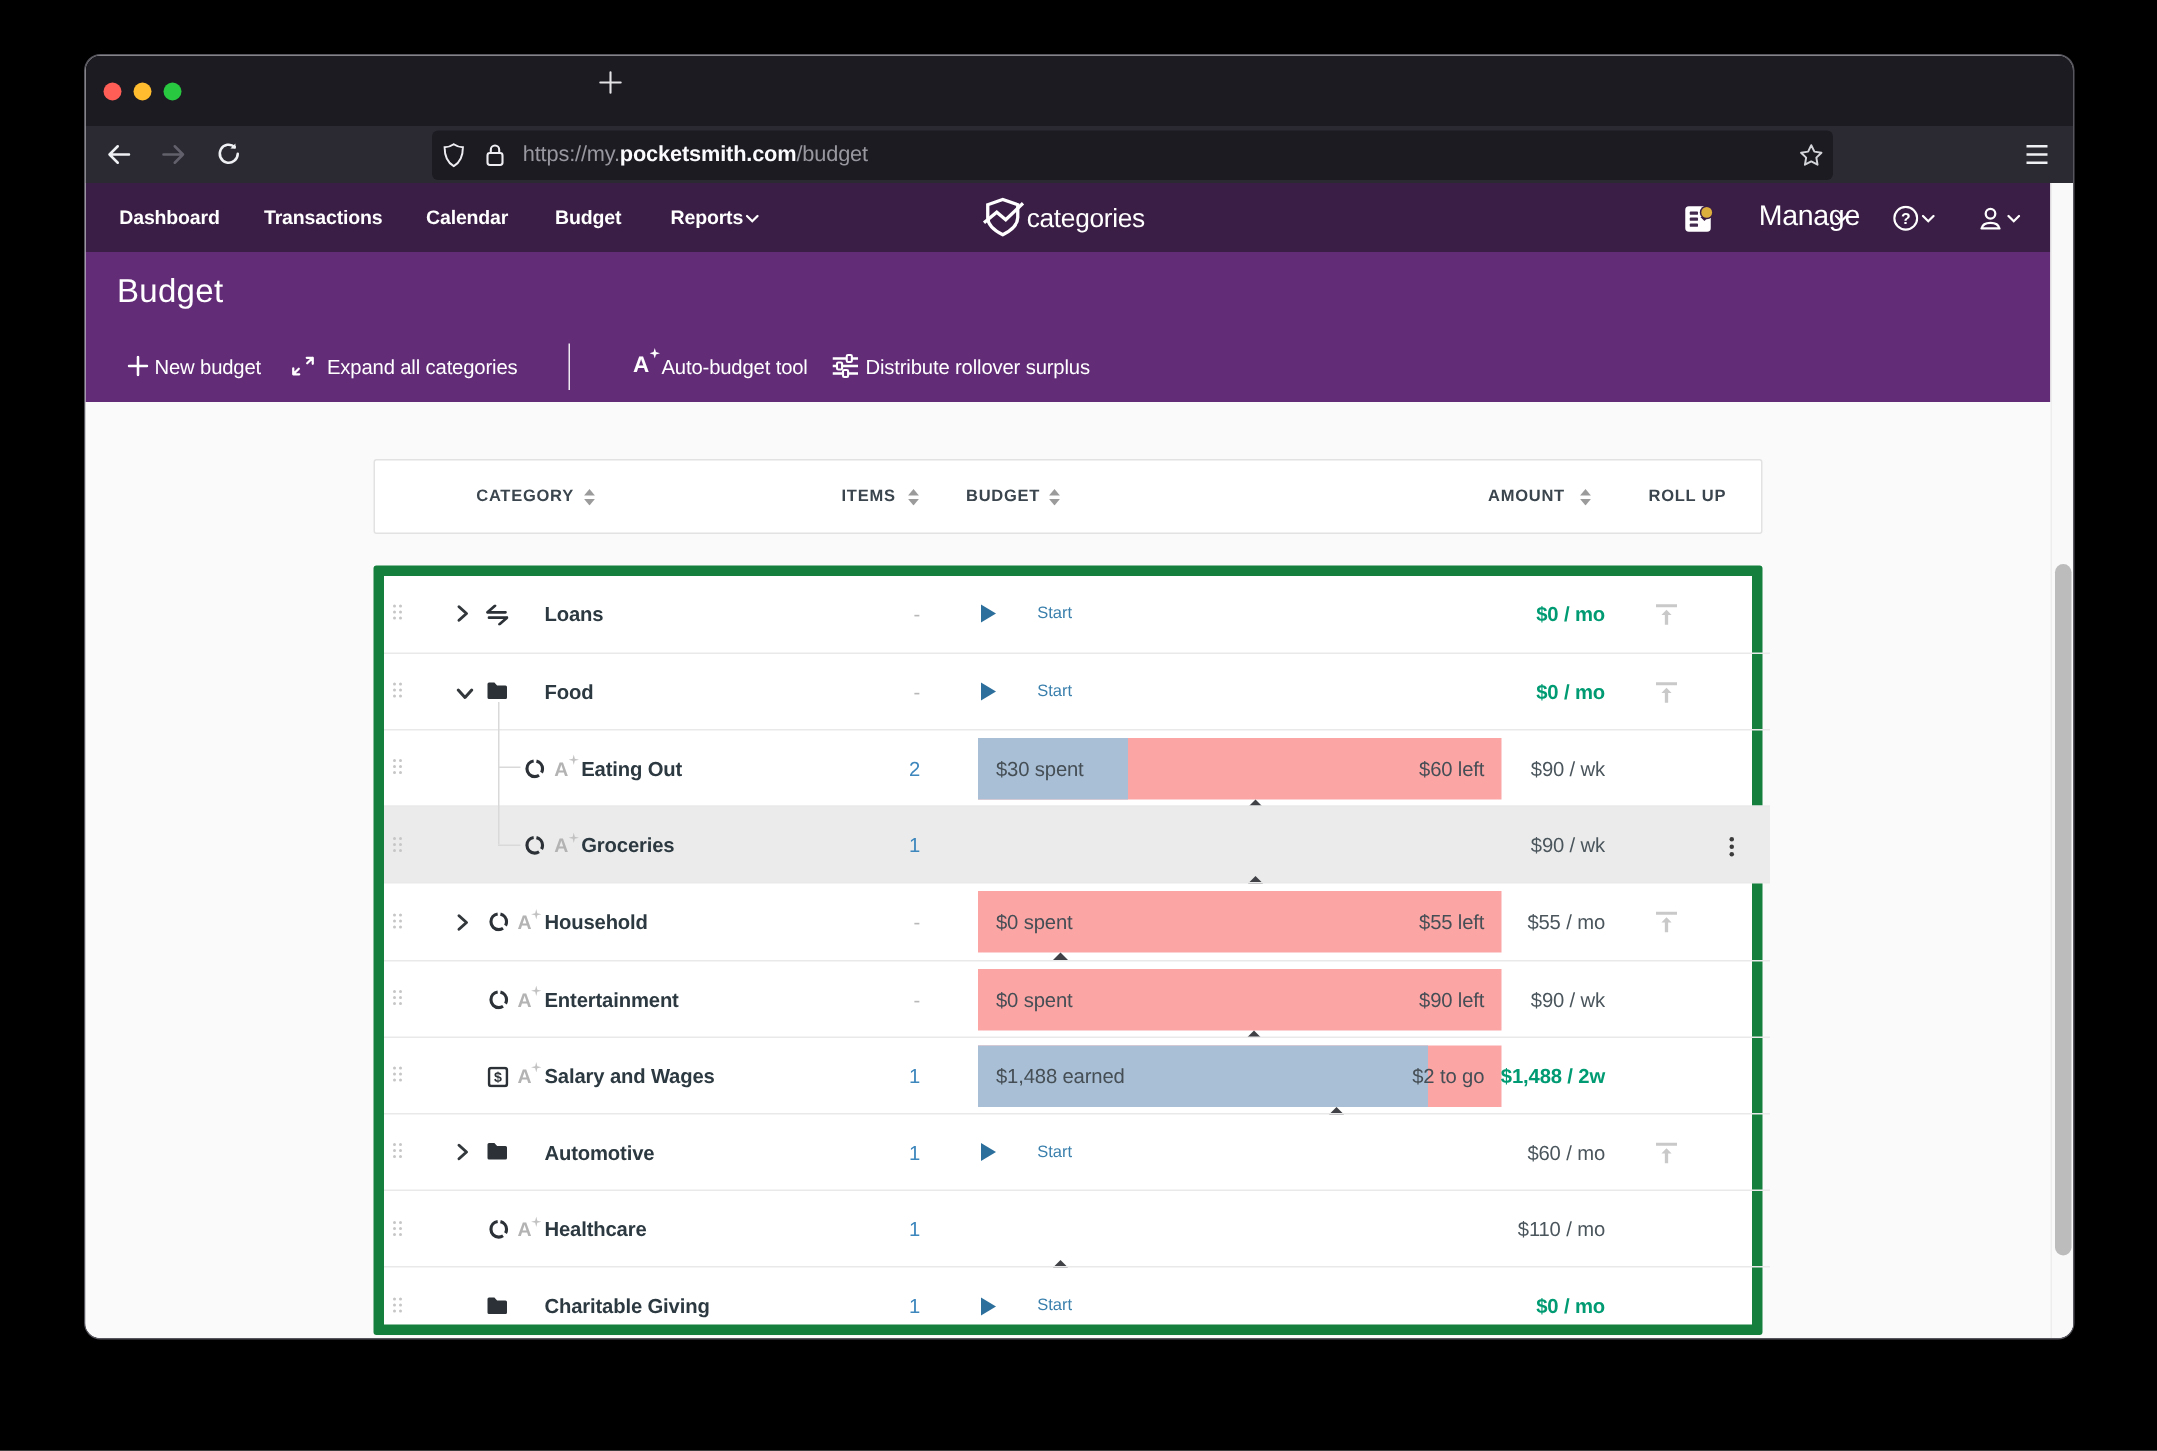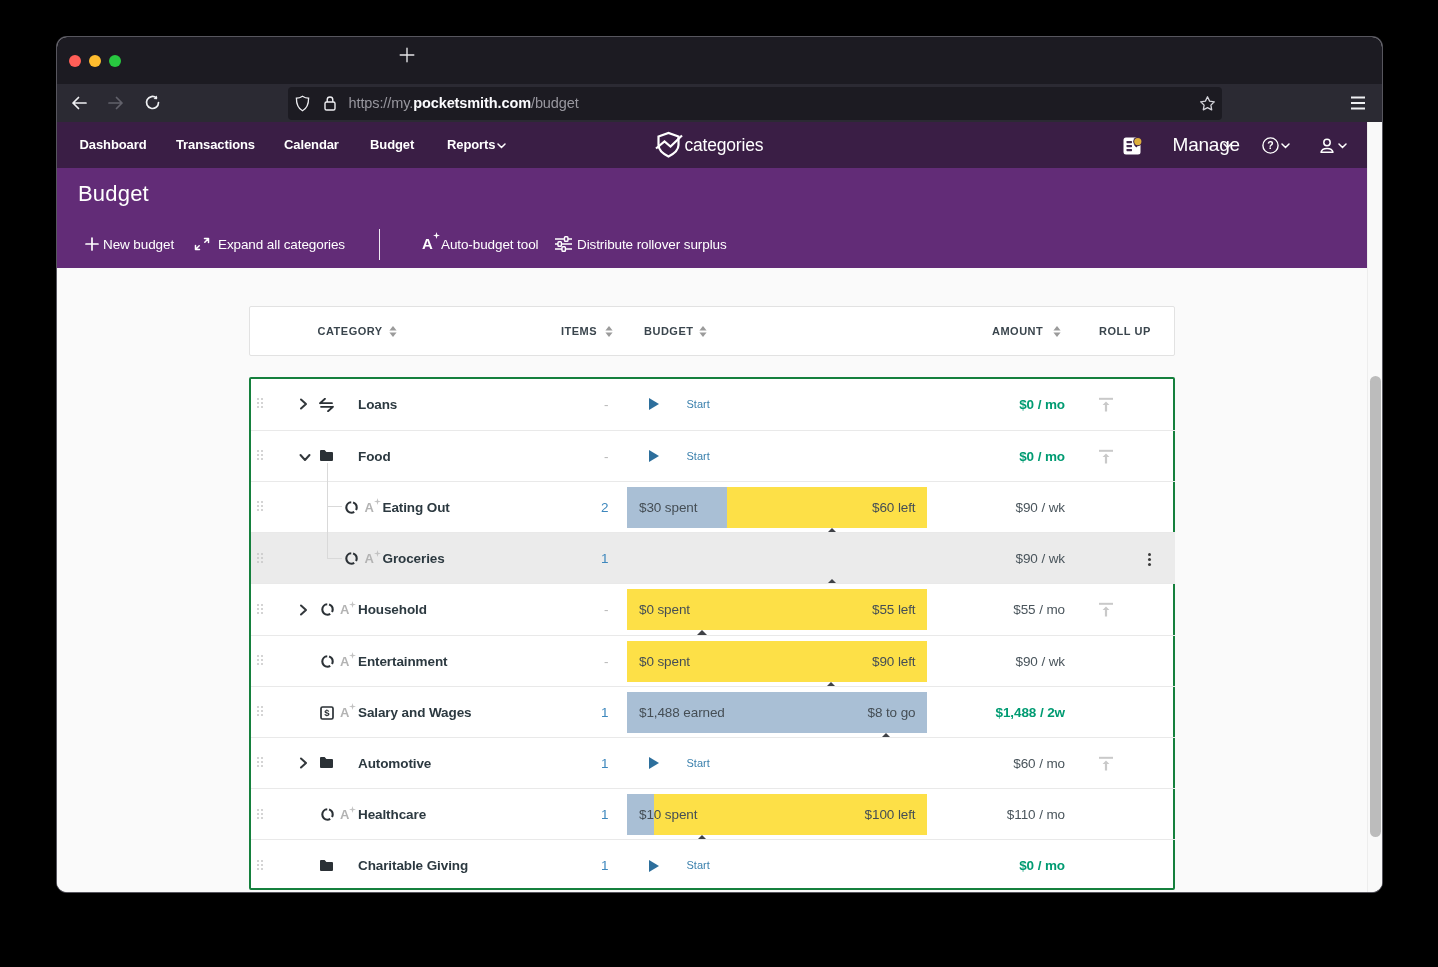--- a/index.html
+++ b/index.html
@@ -28,38 +28,38 @@
 .nav{position:absolute;left:0;top:0;width:1310px;height:46px;background:#3a1e45}
 .nav .item{position:absolute;top:0;line-height:46px;font-size:13px;font-weight:700;letter-spacing:-.1px;color:#fff}
 .phead{position:absolute;left:0;top:46px;width:1310px;height:100px;background:#622c77}
 .phead h1{position:absolute;left:21px;top:13px;font-size:22px;font-weight:400;color:#fff;letter-spacing:.2px}
 .btn{position:absolute;top:68px;height:18px;font-size:13.5px;color:#fff;letter-spacing:-.1px;line-height:18px}
 .sep{position:absolute;left:321.5px;top:61px;width:1.5px;height:31px;background:rgba(255,255,255,.9)}
 .content{position:absolute;left:0;top:146px;width:1310px;height:624px;background:#fafafa}
 .thead{position:absolute;left:191.5px;top:38px;width:926px;height:50px;background:#fff;border:1px solid #e2e2e2;border-radius:2px}
 .thead span{position:absolute;top:0;line-height:48px;font-size:11px;font-weight:700;letter-spacing:.5px;color:#3a454d}
 .sort{position:absolute;top:19px}
-.tbody{position:absolute;left:191.5px;top:108.5px;width:926px;height:513px;background:#fff;border:2px solid #15803d;border-radius:2px}
+.tbody{position:absolute;left:191.5px;top:108.5px;width:926px;height:513px;background:#fff;border:7px solid #15803d;border-radius:2px}
 .row{position:absolute;left:0;width:924px;height:51.2px}
 .row.line{border-top:1px solid #e9e9e9}
 .row.hl{background:#ebebeb}
 .dots{position:absolute;left:6px;top:19.6px;width:2px;height:2px;border-radius:1px;background:#c6c6c6;box-shadow:4px 0 #c6c6c6,0 4px #c6c6c6,4px 4px #c6c6c6,0 8px #c6c6c6,4px 8px #c6c6c6}
 .chev{position:absolute;left:48px;top:19.6px}
 .iconp{position:absolute;left:68.5px;top:18.6px}
 .iconc{position:absolute;left:94px;top:19.1px}
 .autoA{position:absolute;top:0;height:51.2px;line-height:51.2px;font-size:13px;font-weight:700;color:#b3b3b3}
 .autoA svg{position:absolute;left:9px;top:16.5px}
 .autoA.p{left:89.5px}.autoA.c{left:114px}
 .cat{position:absolute;top:0;line-height:51.2px;font-size:13.5px;font-weight:700;letter-spacing:-.1px;color:#2c3940}
 .cat.p{left:107.5px}.cat.c{left:132px}
 .items{position:absolute;left:303px;width:55px;top:0;line-height:51.2px;font-size:13.5px;text-align:right;color:#3d87bd}
 .items.dash{color:#b8b8b8}
 .play{position:absolute;left:398px;top:19.3px;width:0;height:0;border-left:10.5px solid #2d6f9c;border-top:6.5px solid transparent;border-bottom:6.5px solid transparent}
 .start{position:absolute;left:436px;top:0;line-height:51.2px;font-size:11px;color:#3b80ad}
-.bar{position:absolute;left:376px;top:5px;width:300px;height:41px;background:#fde047}
+.bar{position:absolute;left:396px;top:5px;width:349px;height:41px;background:#fca5a5}
 .fill{position:absolute;left:0;top:0;height:41px;background:#a9bfd5}
 .bl{position:absolute;left:12.5px;top:0;line-height:41px;font-size:13.5px;color:#454e55;letter-spacing:-.1px}
 .br{position:absolute;right:11px;top:0;line-height:41px;font-size:13.5px;color:#454e55;letter-spacing:-.1px}
 .marker{position:absolute;top:46px;width:0;height:0;border-left:5px solid transparent;border-right:5px solid transparent;border-bottom:5.2px solid #3f4146}
 .amt{position:absolute;right:109.5px;top:0;line-height:51.2px;font-size:13.5px;color:#4a555c;letter-spacing:-.1px}
 .amt.g{color:#009b72;font-weight:700}
 .rollup{position:absolute;left:847px;top:18px}
 .kebab{position:absolute;left:897px;top:19.6px;width:3px;height:3px;border-radius:50%;background:#3c3c3c;box-shadow:0 5px #3c3c3c,0 10px #3c3c3c}
 .tree{position:absolute;background:#d9d9d9;z-index:3}
 </style>
@@ -321,21 +321,21 @@
               <text x="7" y="10.4" font-size="9.5" font-weight="700" fill="#2b3136" text-anchor="middle" font-family="Liberation Sans">$</text>
             </svg>
           <span class="autoA p">A<svg width="7" height="7" viewBox="0 0 7 7">
                 <path d="M3.5 0 L4.2 2.8 L7 3.5 L4.2 4.2 L3.5 7 L2.8 4.2 L0 3.5 L2.8 2.8 Z" fill="#c2c2c2"></path>
               </svg></span>
           <span class="cat p">Salary and Wages</span>
           <span class="items">1</span>
           <div class="bar">
               <div class="fill" style="width:300px"></div>
               <span class="bl">$1,488 earned</span>
-              <span class="br">$8 to go</span>
+              <span class="br">$2 to go</span>
             </div>
           <div class="marker" style="left:376.5px;margin-left:254px"></div>
           <span class="amt g">$1,488 / 2w</span>
         </div>
 
         <div class="row line" style="top:358.4px">
           <div class="dots"></div>
           <svg class="chev" width="9" height="12" viewBox="0 0 9 12">
               <path d="M2 1.5 L7 6 L2 10.5" stroke="#33383c" stroke-width="2" fill="none" stroke-linecap="round" stroke-linejoin="round"></path>
             </svg>
@@ -356,25 +356,20 @@
         <div class="row line" style="top:409.6px">
           <div class="dots"></div>
           <svg class="iconp" style="left:70px;top:19.1px" width="13" height="13" viewBox="0 0 13 13">
               <circle cx="6.5" cy="6.5" r="5.2" fill="none" stroke="#2b3136" stroke-width="2.1" stroke-dasharray="2.7 2.4 18.5 1.9 7.2"></circle>
             </svg>
           <span class="autoA p">A<svg width="7" height="7" viewBox="0 0 7 7">
                 <path d="M3.5 0 L4.2 2.8 L7 3.5 L4.2 4.2 L3.5 7 L2.8 4.2 L0 3.5 L2.8 2.8 Z" fill="#c2c2c2"></path>
               </svg></span>
           <span class="cat p">Healthcare</span>
           <span class="items">1</span>
-          <div class="bar">
-              <div class="fill" style="width:27px"></div>
-              <span class="bl">$10 spent</span>
-              <span class="br">$100 left</span>
-            </div>
           <div class="marker" style="left:376.5px;margin-left:70px"></div>
           <span class="amt">$110 / mo</span>
         </div>
 
         <div class="row line" style="top:460.8px">
           <div class="dots"></div>
           <svg class="iconp" width="15" height="13" viewBox="0 0 15 13">
               <path d="M1 2 Q1 1 2 1 H5.6 L7.4 3 H13 Q14 3 14 4 V11 Q14 12 13 12 H2 Q1 12 1 11 Z" fill="#2b3136"></path>
             </svg>
           <span class="cat p">Charitable Giving</span>

